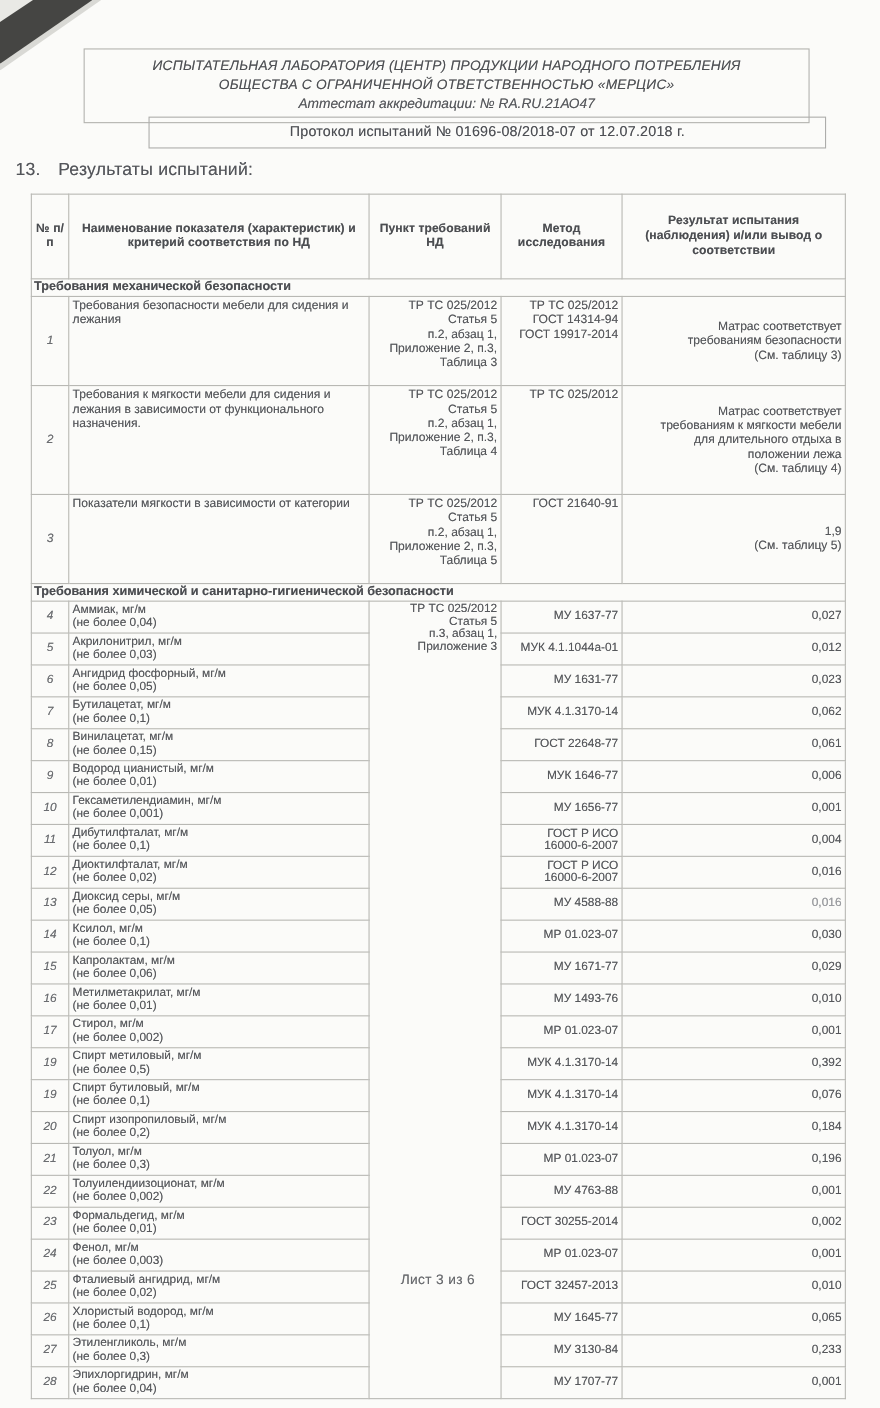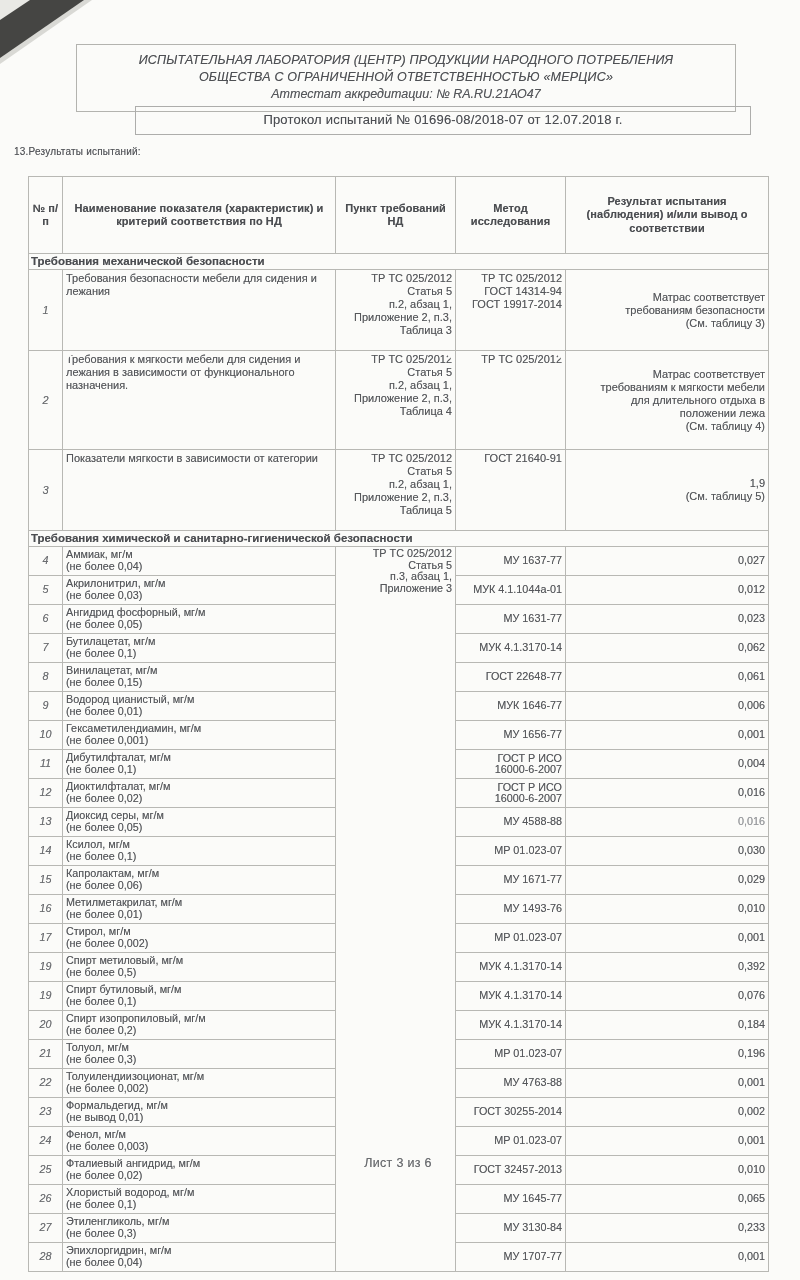--- a/index.html
+++ b/index.html
@@ -29,22 +29,22 @@
   .lab-accred{font-size:12.5px;line-height:17px;color:#55575b;}
 
   .protocol-box{
     position:absolute;left:135px;top:106px;width:616px;
     border:1px solid #adadab;text-align:center;
     font-size:13px;line-height:16px;color:#4d4f54;
     padding:5px 2px 6px;box-sizing:border-box;letter-spacing:.2px;
   }
 
   .section-heading{
-    position:absolute;left:14px;top:146px;font-size:10px;color:#53555a;
-    display:flex;letter-spacing:.2px;
+    position:absolute;left:14px;top:146px;font-size:16px;color:#53555a;
+    display:flex;gap:16px;letter-spacing:.2px;
   }
 
   table.results{
     position:absolute;left:28px;top:176px;width:740px;
     border-collapse:collapse;table-layout:fixed;
   }
   .results th,.results td{
     border:1px solid #b8b8b4;
     white-space:pre-line;
     overflow:hidden;
@@ -60,21 +60,21 @@
     font-weight:bold;font-size:11.5px;height:13px;line-height:13px;
     padding:1px 2px;color:#4b4d51;text-align:left;
   }
   .num{font-style:italic;text-align:center;vertical-align:middle;color:#6b6d71;}
   .name{text-align:left;vertical-align:top;padding-left:6px;}
   .center{text-align:right;}
   .mech-row .name,.mech-row .clause,.mech-row .method{vertical-align:top;}
   .mech-row .result{vertical-align:middle;}
   
   tbody tr:nth-child(2) td{height:76px;}
-  tbody tr:nth-child(3) td{height:94px;border-radius:19px;}
+  tbody tr:nth-child(3) td{height:94px;}
   tbody tr:nth-child(4) td{height:76px;}
 
   .chem-row td{font-size:10.8px;line-height:11.5px;height:25px;padding:1px 3px;}
   .chem-row .name{padding-top:2px;}
   .chem-row .method{vertical-align:middle;}
   .chem-row .result{vertical-align:middle;}
   .clause-merged{vertical-align:top;padding-top:2px;}
   .faint{color:#9b9da1;}
 
   .page-footer{
@@ -347,21 +347,21 @@
     <td class="name">Толуилендиизоционат, мг/м
 (не более 0,002)</td>
 
     <td class="center method">МУ 4763-88</td>
     <td class="center result">0,001</td>
   </tr>
 
   <tr class="chem-row">
     <td class="num">23</td>
     <td class="name">Формальдегид, мг/м
-(не вывод 0,01)</td>
+(не более 0,01)</td>
 
     <td class="center method">ГОСТ 30255-2014</td>
     <td class="center result">0,002</td>
   </tr>
 
   <tr class="chem-row">
     <td class="num">24</td>
     <td class="name">Фенол, мг/м
 (не более 0,003)</td>
 

